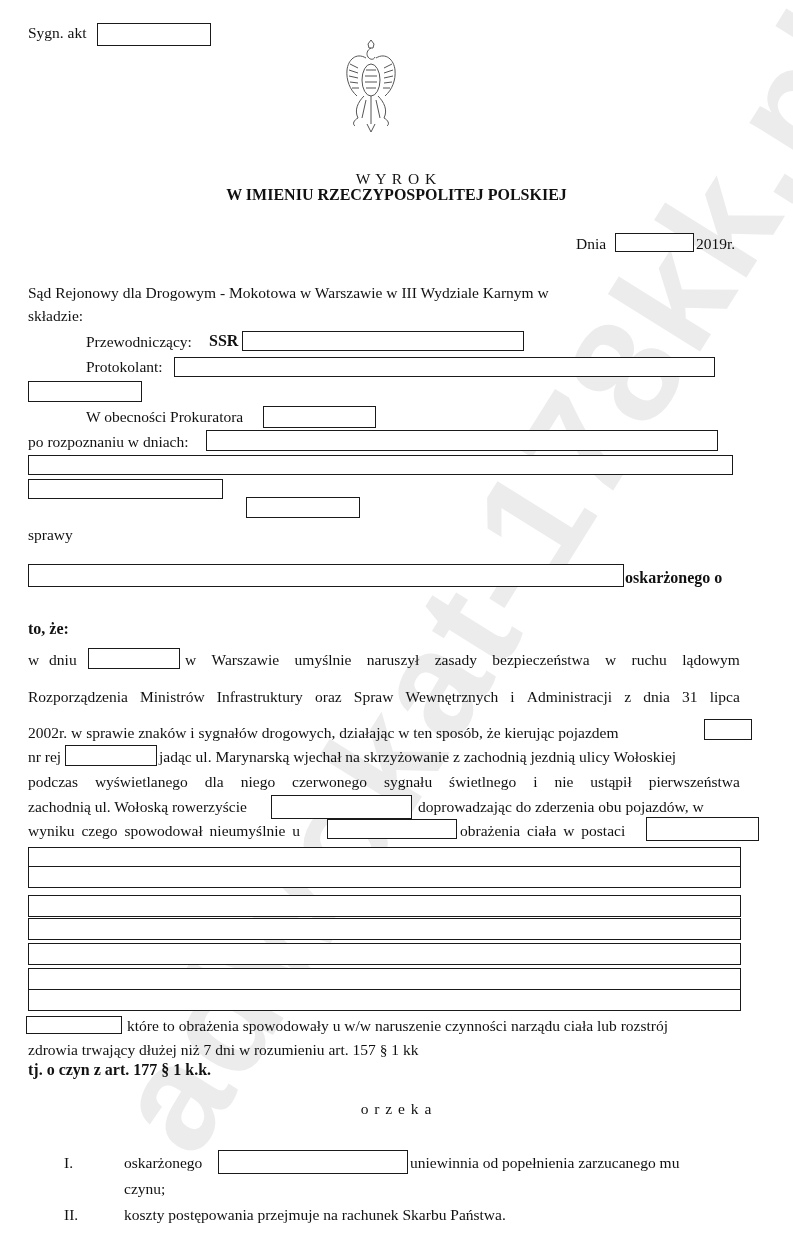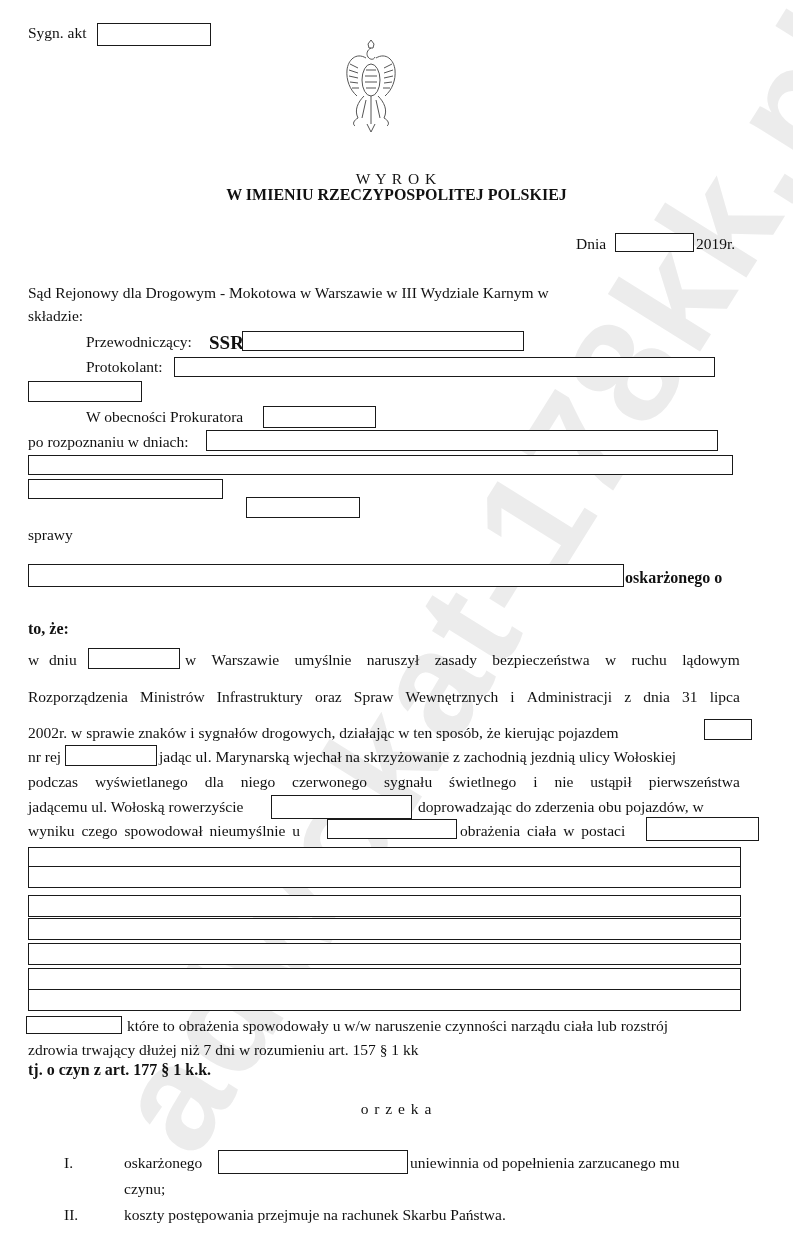--- a/index.html
+++ b/index.html
@@ -59,21 +59,21 @@
   <div class="abs" style="left:0;width:793px;top:170px;text-align:center;font-size:15.5px;letter-spacing:1px;">W Y R O K</div>
 
   <span class="abs" style="left:576px;top:235px;">Dnia</span>
   <div class="box" style="left:615px;top:233px;width:79px;height:19px;"></div>
   <span class="abs" style="left:696px;top:235px;text-align:center;">2019r.</span>
 
   <span class="abs" style="left:28px;top:284px;">Sąd Rejonowy dla Drogowym - Mokotowa w Warszawie w III Wydziale Karnym w</span>
   <span class="abs" style="left:28px;top:307px;">składzie:</span>
 
   <span class="abs" style="left:86px;top:333px;">Przewodniczący:</span>
-  <span class="abs bold" style="left:209px;top:332px;font-size:19px;">SSR</span>
+  <span class="abs bold" style="left:209px;top:332px;font-size:16px;">SSR</span>
   <div class="box" style="left:242px;top:331px;width:282px;height:20px;"></div>
 
   <span class="abs" style="left:86px;top:358px;">Protokolant:</span>
   <div class="box" style="left:174px;top:357px;width:541px;height:20px;"></div>
   <div class="box" style="left:28px;top:381px;width:114px;height:21px;"></div>
 
   <span class="abs" style="left:86px;top:408px;">W obecności Prokuratora</span>
   <div class="box" style="left:263px;top:406px;width:113px;height:22px;"></div>
 
   <span class="abs" style="left:28px;top:433px;">po rozpoznaniu w dniach:</span>
@@ -133,21 +133,21 @@
       <span>niego</span>
       <span>czerwonego</span>
       <span>sygnału</span>
       <span>świetlnego</span>
       <span>i</span>
       <span>nie</span>
       <span>ustąpił</span>
       <span>pierwszeństwa</span>
   </div>
 
-  <span class="abs" style="left:28px;top:798px;">jadącemu ul. Wołoską rowerzyście</span>
+  <span class="abs" style="left:28px;top:798px;">zachodnią ul. Wołoską rowerzyście</span>
   <div class="box" style="left:271px;top:795px;width:141px;height:24px;"></div>
   <span class="abs" style="left:418px;top:798px;">doprowadzając do zderzenia obu pojazdów, w</span>
 
   <span class="abs" style="left:28px;top:822px;word-spacing:3px;">wyniku czego spowodował nieumyślnie u</span>
   <div class="box" style="left:327px;top:819px;width:130px;height:20px;"></div>
   <span class="abs" style="left:460px;top:822px;word-spacing:3px;">obrażenia ciała w postaci</span>
   <div class="box" style="left:646px;top:817px;width:113px;height:24px;"></div>
 
   <div class="box" style="left:28px;top:847px;width:713px;height:21px;"></div>
   <div class="box" style="left:28px;top:866px;width:713px;height:22px;"></div>

